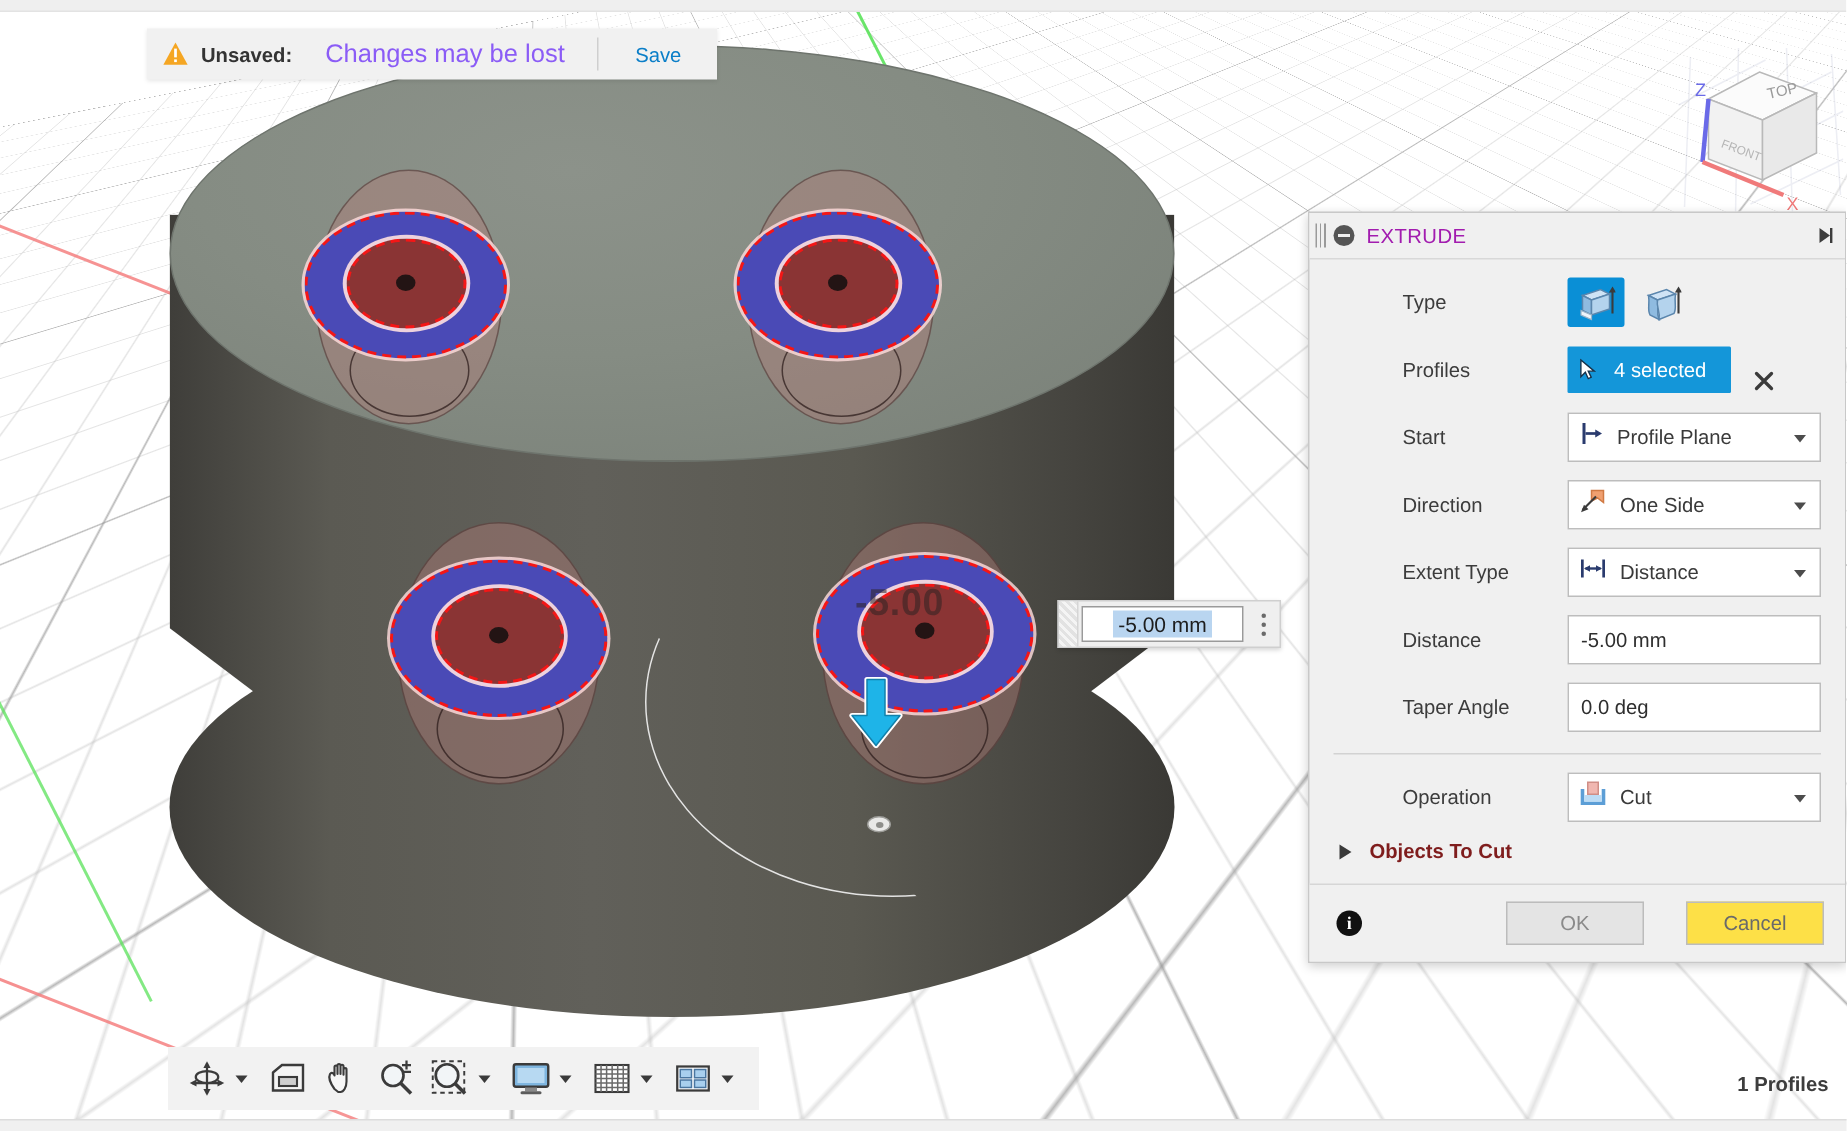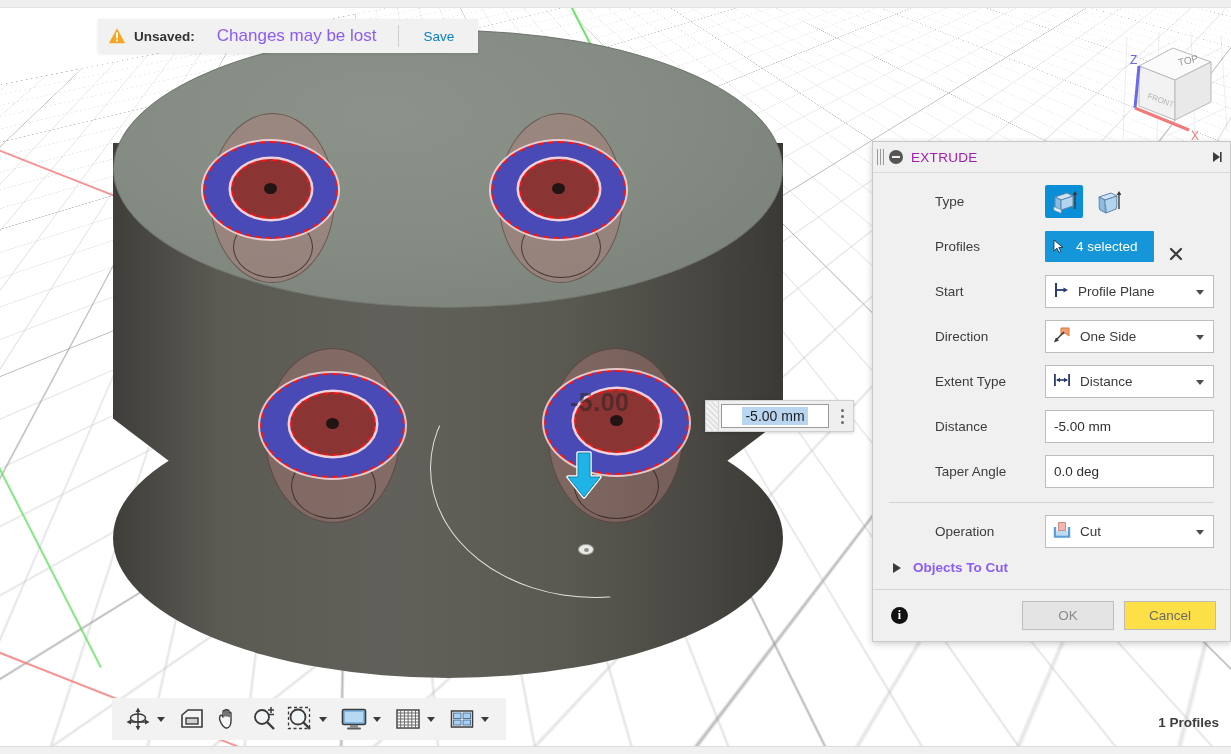--- a/index.html
+++ b/index.html
@@ -393,37 +393,37 @@
     padding: 6px 16px 10px 18px;
   }
   .tri {
     width: 0; height: 0;
     border-top: 5.5px solid transparent;
     border-bottom: 5.5px solid transparent;
     border-left: 8px solid #3a3a3a;
     margin-right: 12px; margin-left: 2px;
   }
   .group-title {
-    font-size: 13.5px; font-weight: bold; color: #8b5cf6;
+    font-size: 13.5px; font-weight: bold; color: #7f1d1d;
   }
   .dlg-footer {
     border-top: 1px solid #d6d6d6;
     height: 52px;
     display: flex; align-items: center;
     padding: 0 14px 0 18px;
     background: #f0f0f0;
   }
   .info-dot {
     width: 17px; height: 17px; border-radius: 50%;
     background: #111; color: #fff;
     font-size: 12px; font-weight: bold;
     display: flex; align-items: center; justify-content: center;
     font-family: "Liberation Serif", serif;
   }
-  .btns { margin-left: auto; display: flex; gap: 10px; }
+  .btns { margin-left: auto; display: flex; gap: 28px; }
   .btn {
     width: 92px; height: 29px;
     border: 1px solid #bcbcbc;
     background: #e4e4e4;
     color: #8a8a8a;
     font-size: 13.5px;
     display: flex; align-items: center; justify-content: center;
   }
   .btn.cancel { color: #6a6a6a; background: #fde047; }
 

